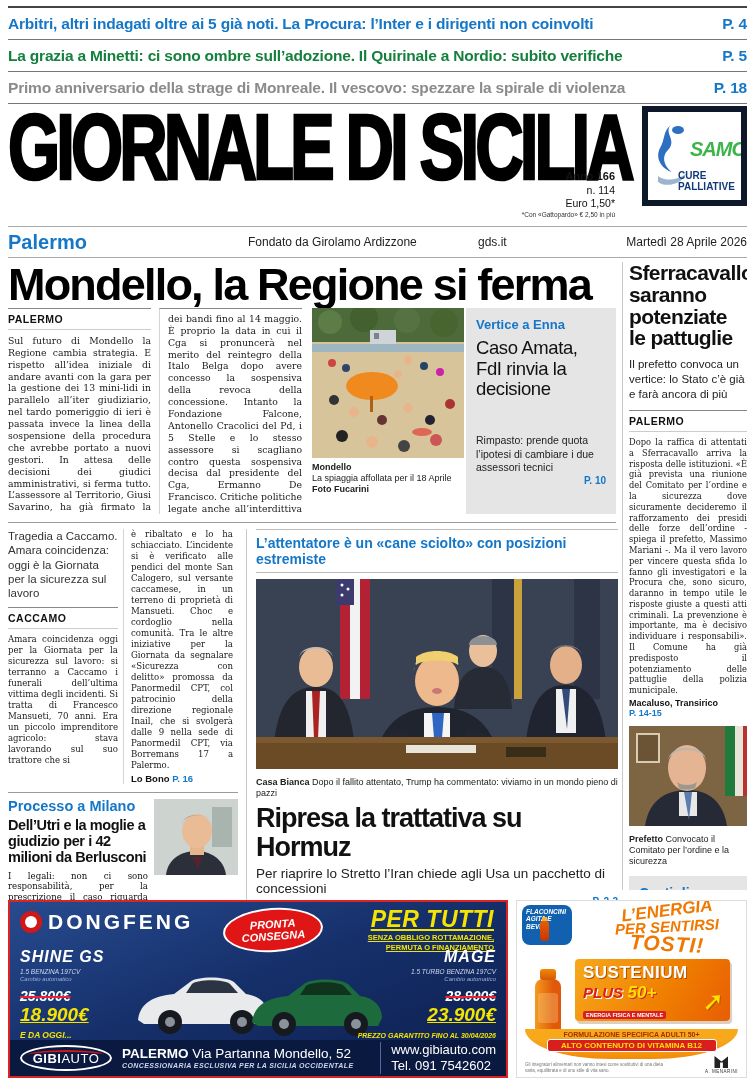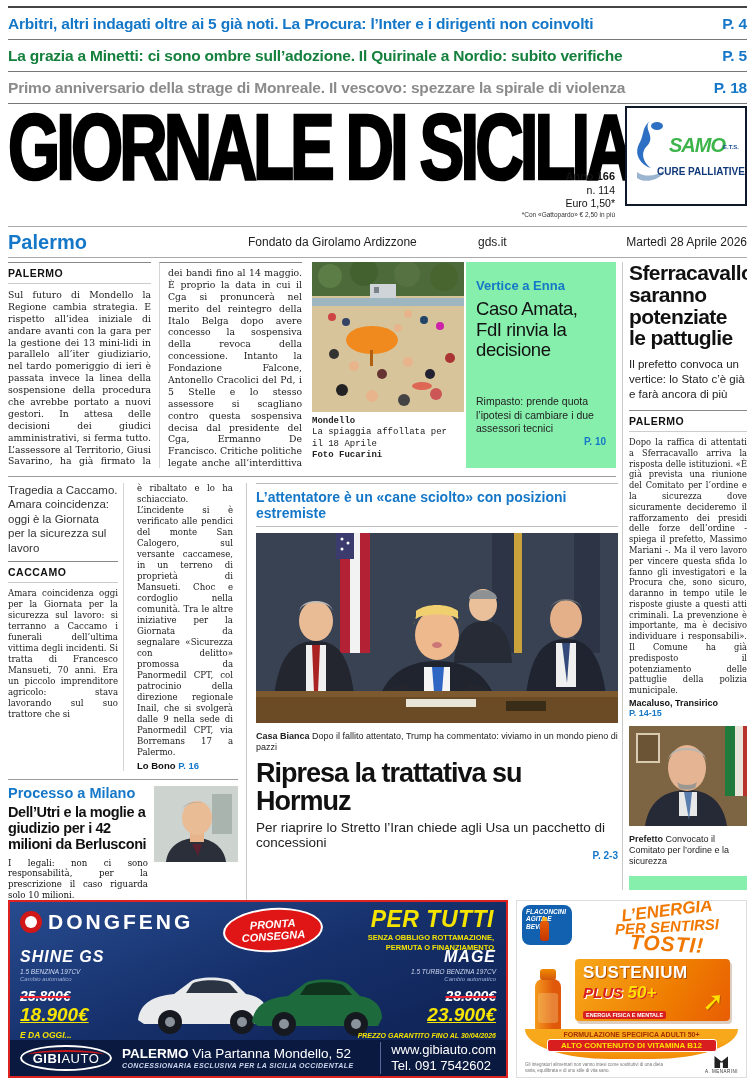--- a/index.html
+++ b/index.html
@@ -31,22 +31,22 @@
     letter-spacing:-5px; white-space:nowrap;
     transform:scale(0.78,1.08); transform-origin:left top;
     -webkit-text-stroke:2.5px #000; color:#000;
     font-family:"Liberation Sans", sans-serif;
   }
   .mast-info { position:absolute; right:132px; top:66px; text-align:right; line-height:1.25; }
   .mi-anno { font-weight:700; font-size:11px; }
   .mi-num, .mi-price { font-size:10.5px; }
   .mi-note { font-size:6.5px; color:#333; margin-top:1px; }
   .samo {
-    position:absolute; right:0; top:2px; width:122px; height:100px;
-    border:2px solid #0f172a; background:#fff; overflow:hidden;
+    position:absolute; right:0; top:2px; width:105px; height:100px;
+    border:6px solid #0f172a; background:#fff; overflow:hidden;
   }
   .samo svg { position:absolute; left:4px; top:6px; }
   .samo-name { position:absolute; left:42px; top:26px; font-weight:700; font-style:italic; font-size:20px; color:#3cb44a; letter-spacing:-1px;}
   .samo-ets { position:absolute; left:96px; top:36px; font-weight:700; font-size:6px; color:#1a4f9c; }
   .samo-tag { position:absolute; left:30px; top:58px; font-weight:700; font-size:10px; color:#123a7a; }
 
   
   .dateline {
     display:flex; align-items:center; height:32px; margin-top:2px;
     border-top:1px solid #aaa; border-bottom:1px solid #aaa;
@@ -62,52 +62,52 @@
   .main-left { width:608px; }
   .vrule { width:1px; background:#c9c9c9; margin:0 6px; }
   .sidebar { flex:1; overflow:hidden; }
 
   .lead-head { font-size:45px; font-weight:700; letter-spacing:-1.8px; line-height:1.02; color:#000; }
   .lead-sub { font-size:20.5px; font-weight:400; color:#1d1d1d; letter-spacing:-0.3px; margin:10px 0 8px 0; }
 
   .lead-row { display:flex; height:206px; }
   .lead-col { width:143px; overflow:hidden; }
   .lead-col + .lead-col { border-left:1px solid #d5d5d5; padding-left:8px; margin-left:8px; }
-  .photo-col { width:144px; margin-left:10px; display:flex; flex-direction:column;font-family:Liberation Mono, monospace; }
+  .photo-col { width:144px; margin-left:10px; display:flex; flex-direction:column; }
   .photo-col svg { display:block; }
   .enna { flex:1; margin-left:10px; }
 
   .sectlabel {
     font-weight:700; font-size:10.5px; letter-spacing:0.5px;
     border-top:1px solid #888; border-bottom:1px solid #ccc;
     padding:4px 0 4px 0; margin-bottom:5px;
   }
   .bodytext {
     font-family:"DejaVu Serif", serif; font-size:9.3px; line-height:1.28;
     text-align:justify; color:#1a1a1a; hyphens:auto;
   }
   .byline { text-align:left; font-weight:700; font-size:9.5px; margin-top:2px; }
   .pg { color:#1577c8; font-weight:700; }
   .caption { font-size:9px; line-height:1.25; color:#222; margin-top:4px; }
   .caption b { font-weight:700; }
 
-  .graybox { background:#86efac; padding:16px 10px; }
+  .graybox { background:#e5e5e5; padding:9px 10px; }
   .enna-kicker { color:#1577c8; font-weight:700; font-size:13px; margin-bottom:6px; }
   .enna-title { font-size:18.5px; font-weight:400; letter-spacing:-0.4px; line-height:1.12; color:#111; }
   .enna-text { font-size:10.5px; line-height:1.3; margin-top:34px; color:#222; }
   .enna-page { text-align:right; font-size:10px; }
 
   .rule-h { border-top:1px solid #9a9a9a; margin:8px 0 6px 0; }
 
   .bottom-row { display:flex; }
   .tractor { width:232px; }
   .trac-head { font-size:23.5px; font-weight:700; letter-spacing:-0.8px; line-height:1.05; margin-bottom:8px; }
   .trac-cols { display:flex; }
   .trac-left { width:110px; }
-  .trac-right { width:110px; border-left:1px solid #d5d5d5; padding-left:13px; margin-left:5px; }
+  .trac-right { width:110px; border-left:1px solid #d5d5d5; padding-left:7px; margin-left:5px; }
   .standfirst { font-size:11.5px; line-height:1.25; color:#333; margin-bottom:6px; }
   .trac-body { font-size:8.6px; }
 
   .trumpblock { flex:1; border-left:1px solid #c9c9c9; margin-left:8px; padding-left:9px; }
   .kicker { color:#1577c8; font-weight:700; font-size:14px; border-bottom:1px solid #bbb; padding-bottom:5px; margin-bottom:6px;}
   .kicker-top { border-top:1px solid #bbb; padding-top:5px; }
   .trump-head { font-size:27px; font-weight:700; letter-spacing:-1px; line-height:1.05; margin-top:5px; }
   .trump-sub { font-size:13.5px; color:#222; margin-top:5px; }
   .trump-page { text-align:right; font-size:10px; }
 
@@ -137,21 +137,21 @@
   .df-toprow { position:absolute; left:10px; top:8px; display:flex; align-items:center; }
   .df-logo { width:22px; height:22px; border-radius:50%; background:#d01818; position:relative; margin-right:6px; }
   .df-logo:after { content:""; position:absolute; left:5px; top:5px; width:12px; height:12px; border-radius:50%; background:#fff; }
   .df-brand { font-size:21px; font-weight:700; letter-spacing:3px; }
   .df-badge {
     position:absolute; left:213px; top:6px; width:100px; height:44px; border-radius:50%;
     background:#e01616; border:2px solid #fff; color:#fff; font-weight:700; font-size:11px;
     display:flex; align-items:center; justify-content:center; text-align:center; font-style:italic; line-height:1.1;
     transform:rotate(-4deg);
   }
-  .df-pertutti { position:absolute; right:12px; top:4px; text-align:right; color:#f5e400; }
+  .df-pertutti { position:absolute; right:12px; top:4px; text-align:right; color:#f5e400;text-decoration:underline; }
   .df-pt1 { font-size:23px; font-weight:700; font-style:italic; letter-spacing:0.5px; }
   .df-pt2 { font-size:7.5px; font-weight:700; width:160px; line-height:1.3; }
   .df-car-l { position:absolute; left:10px; top:46px; width:120px; }
   .df-car-r { position:absolute; right:10px; top:46px; width:120px; text-align:right; }
   .df-model { font-size:16px; font-weight:700; font-style:italic; letter-spacing:1px; }
   .df-spec { font-size:6.5px; font-style:italic; color:#cfd8ef; margin-top:2px; }
   .df-gear { font-size:6px; font-style:italic; color:#9fb0d8; margin-top:1px; }
   .df-old { font-size:14px; font-weight:700; font-style:italic; text-decoration:line-through; text-decoration-color:#e23; text-decoration-thickness:2px; margin-top:6px; }
   .df-price { font-size:19px; font-weight:700; font-style:italic; color:#f5e400; text-decoration:underline; text-decoration-thickness:1px; }
   .df-warranty { position:absolute; left:10px; top:128px; color:#f5e400; font-weight:700; font-style:italic; font-size:8.5px; line-height:1.35; }
@@ -253,20 +253,21 @@
 
   <div class="dateline">
     <span class="dl-city">Palermo</span>
     <span class="dl-center">Fondato da Girolamo Ardizzone</span>
     <span class="dl-site">gds.it</span>
     <span class="dl-date">Martedì 28 Aprile 2026</span>
   </div>
 
   <div class="main">
    <div class="main-left">
+    <div class="lead-head">Mondello, la Regione si ferma</div>
 
     <div class="lead-row">
       <div class="lead-col">
         <div class="sectlabel">PALERMO</div>
         <div class="bodytext">Sul futuro di Mondello la Regione cambia strategia. E rispetto all’idea iniziale di andare avanti con la gara per la gestione dei 13 mini-lidi in parallelo all’iter giudiziario, nel tardo pomeriggio di ieri è passata invece la linea della sospensione della procedura che avrebbe portato a nuovi gestori. In attesa delle decisioni dei giudici amministrativi, si ferma tutto. L’assessore al Territorio, Giusi Savarino, ha già firmato la sospensione</div>
       </div>
       <div class="lead-col" style="border-top:1px solid #888; padding-top:4px;">
         <div class="bodytext">dei bandi fino al 14 maggio. È proprio la data in cui il Cga si pronuncerà nel merito del reintegro della Italo Belga dopo avere concesso la sospensiva della revoca della concessione. Intanto la Fondazione Falcone, Antonello Cracolici del Pd, i 5 Stelle e lo stesso assessore si scagliano contro questa sospensiva decisa dal presidente del Cga, Ermanno De Francisco. Critiche politiche legate anche all’interdittiva antimafia che è stata alla base della revoca. Ma l’Italo-Belga si difende pure su questo punto.</div>
 
       </div>

